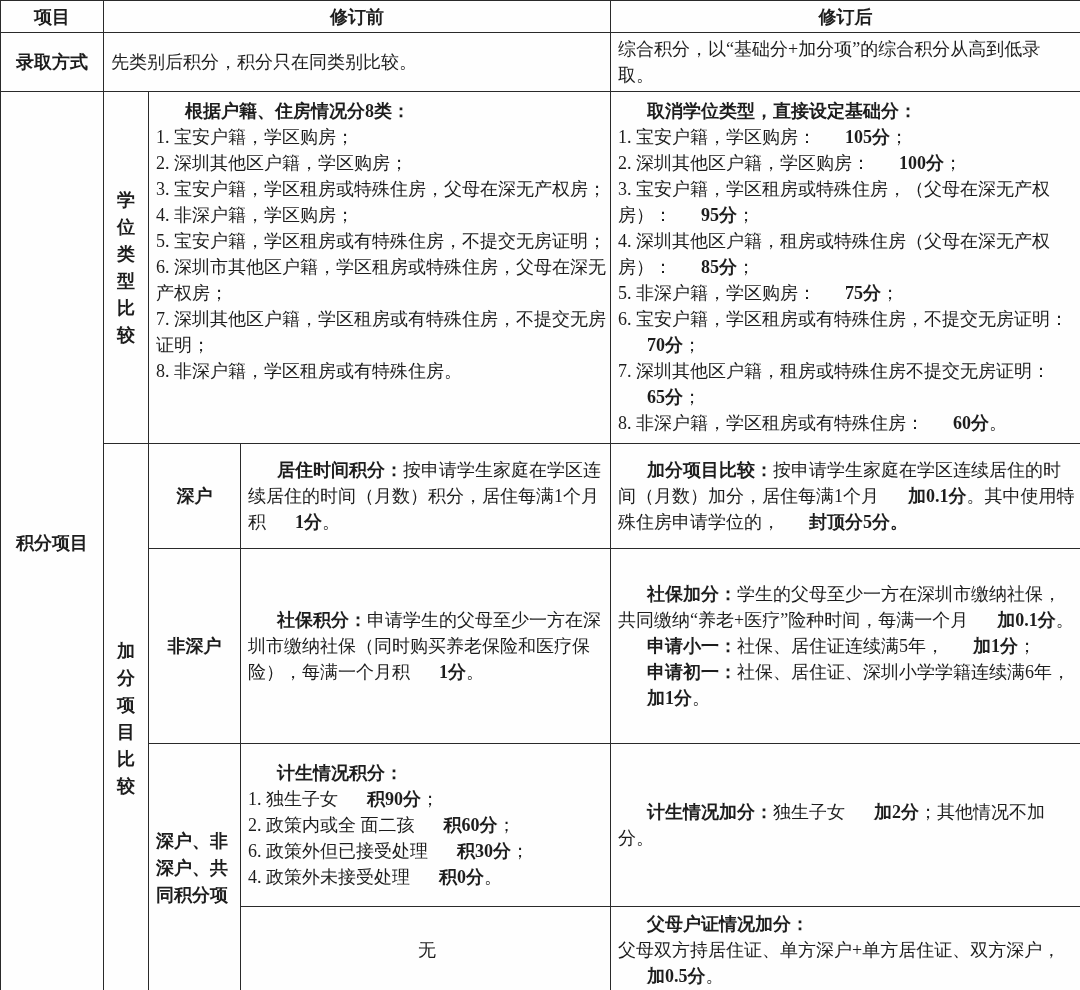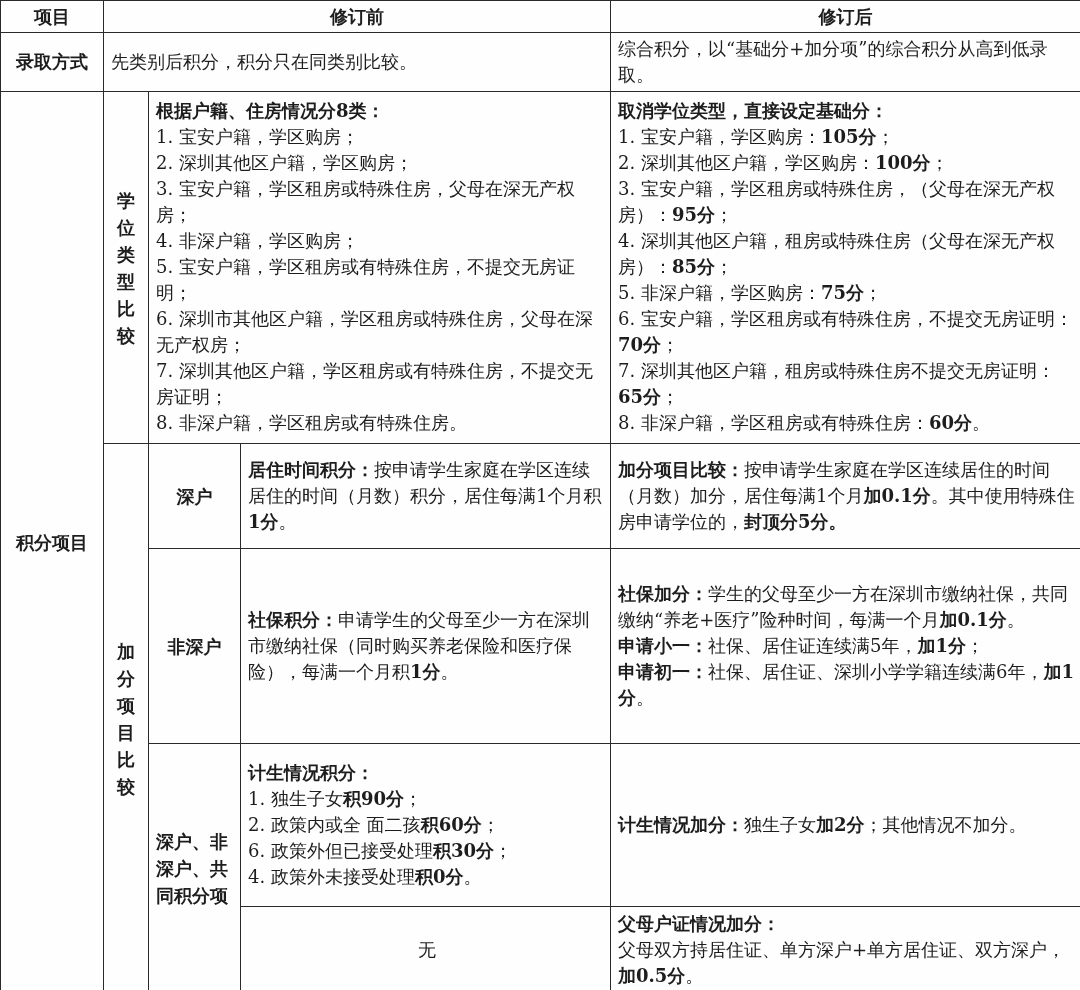--- a/index.html
+++ b/index.html
@@ -11,21 +11,21 @@
     overflow: hidden;
   }
   table.doc {
     width: 1080px; height: 990px;
     border-collapse: collapse; table-layout: fixed;
     background: #fefefe;
   }
   td, th {
     border: 1.5px solid #2a2a2a;
     font-size: 18px; font-weight: normal;
-    vertical-align: middle; overflow: hidden;
+    vertical-align: middle; overflow: hidden; font-family: Liberation Serif, serif;
   }
   th { font-weight: bold; }
   .r0 { height: 32px; }
   .r1 { height: 56px; }
   .r2 { height: 352px; }
   .r3 { height: 105px; }
   .r4 { height: 195px; }
   .r5 { height: 163px; }
   .r6 { height: 87px; }
   .center { text-align: center; }
@@ -33,21 +33,21 @@
   .vlabel {
     text-align: center; font-weight: bold;
     word-break: break-all; line-height: 27px;
     padding: 0 12px;
   }
   .sublabel { font-weight: bold; line-height: 27px; padding: 0 4px; }
   .sublabel.common { text-align: left; padding: 0 3px 0 7px; word-break: break-all; }
   .content { text-align: left; padding: 3px 4px 3px 7px; line-height: 26px; }
   .content.top { vertical-align: top; padding-top: 6px; }
   .content.mid-center { text-align: center; }
-  .b { font-weight: bold; }
+  .b { font-weight: bold; margin-left: 29px; }
 </style>
 </head>
 <body>
 
 <table class="doc">
   <colgroup>
     <col style="width:103px">
     <col style="width:45px">
     <col style="width:92px">
     <col style="width:370px">

